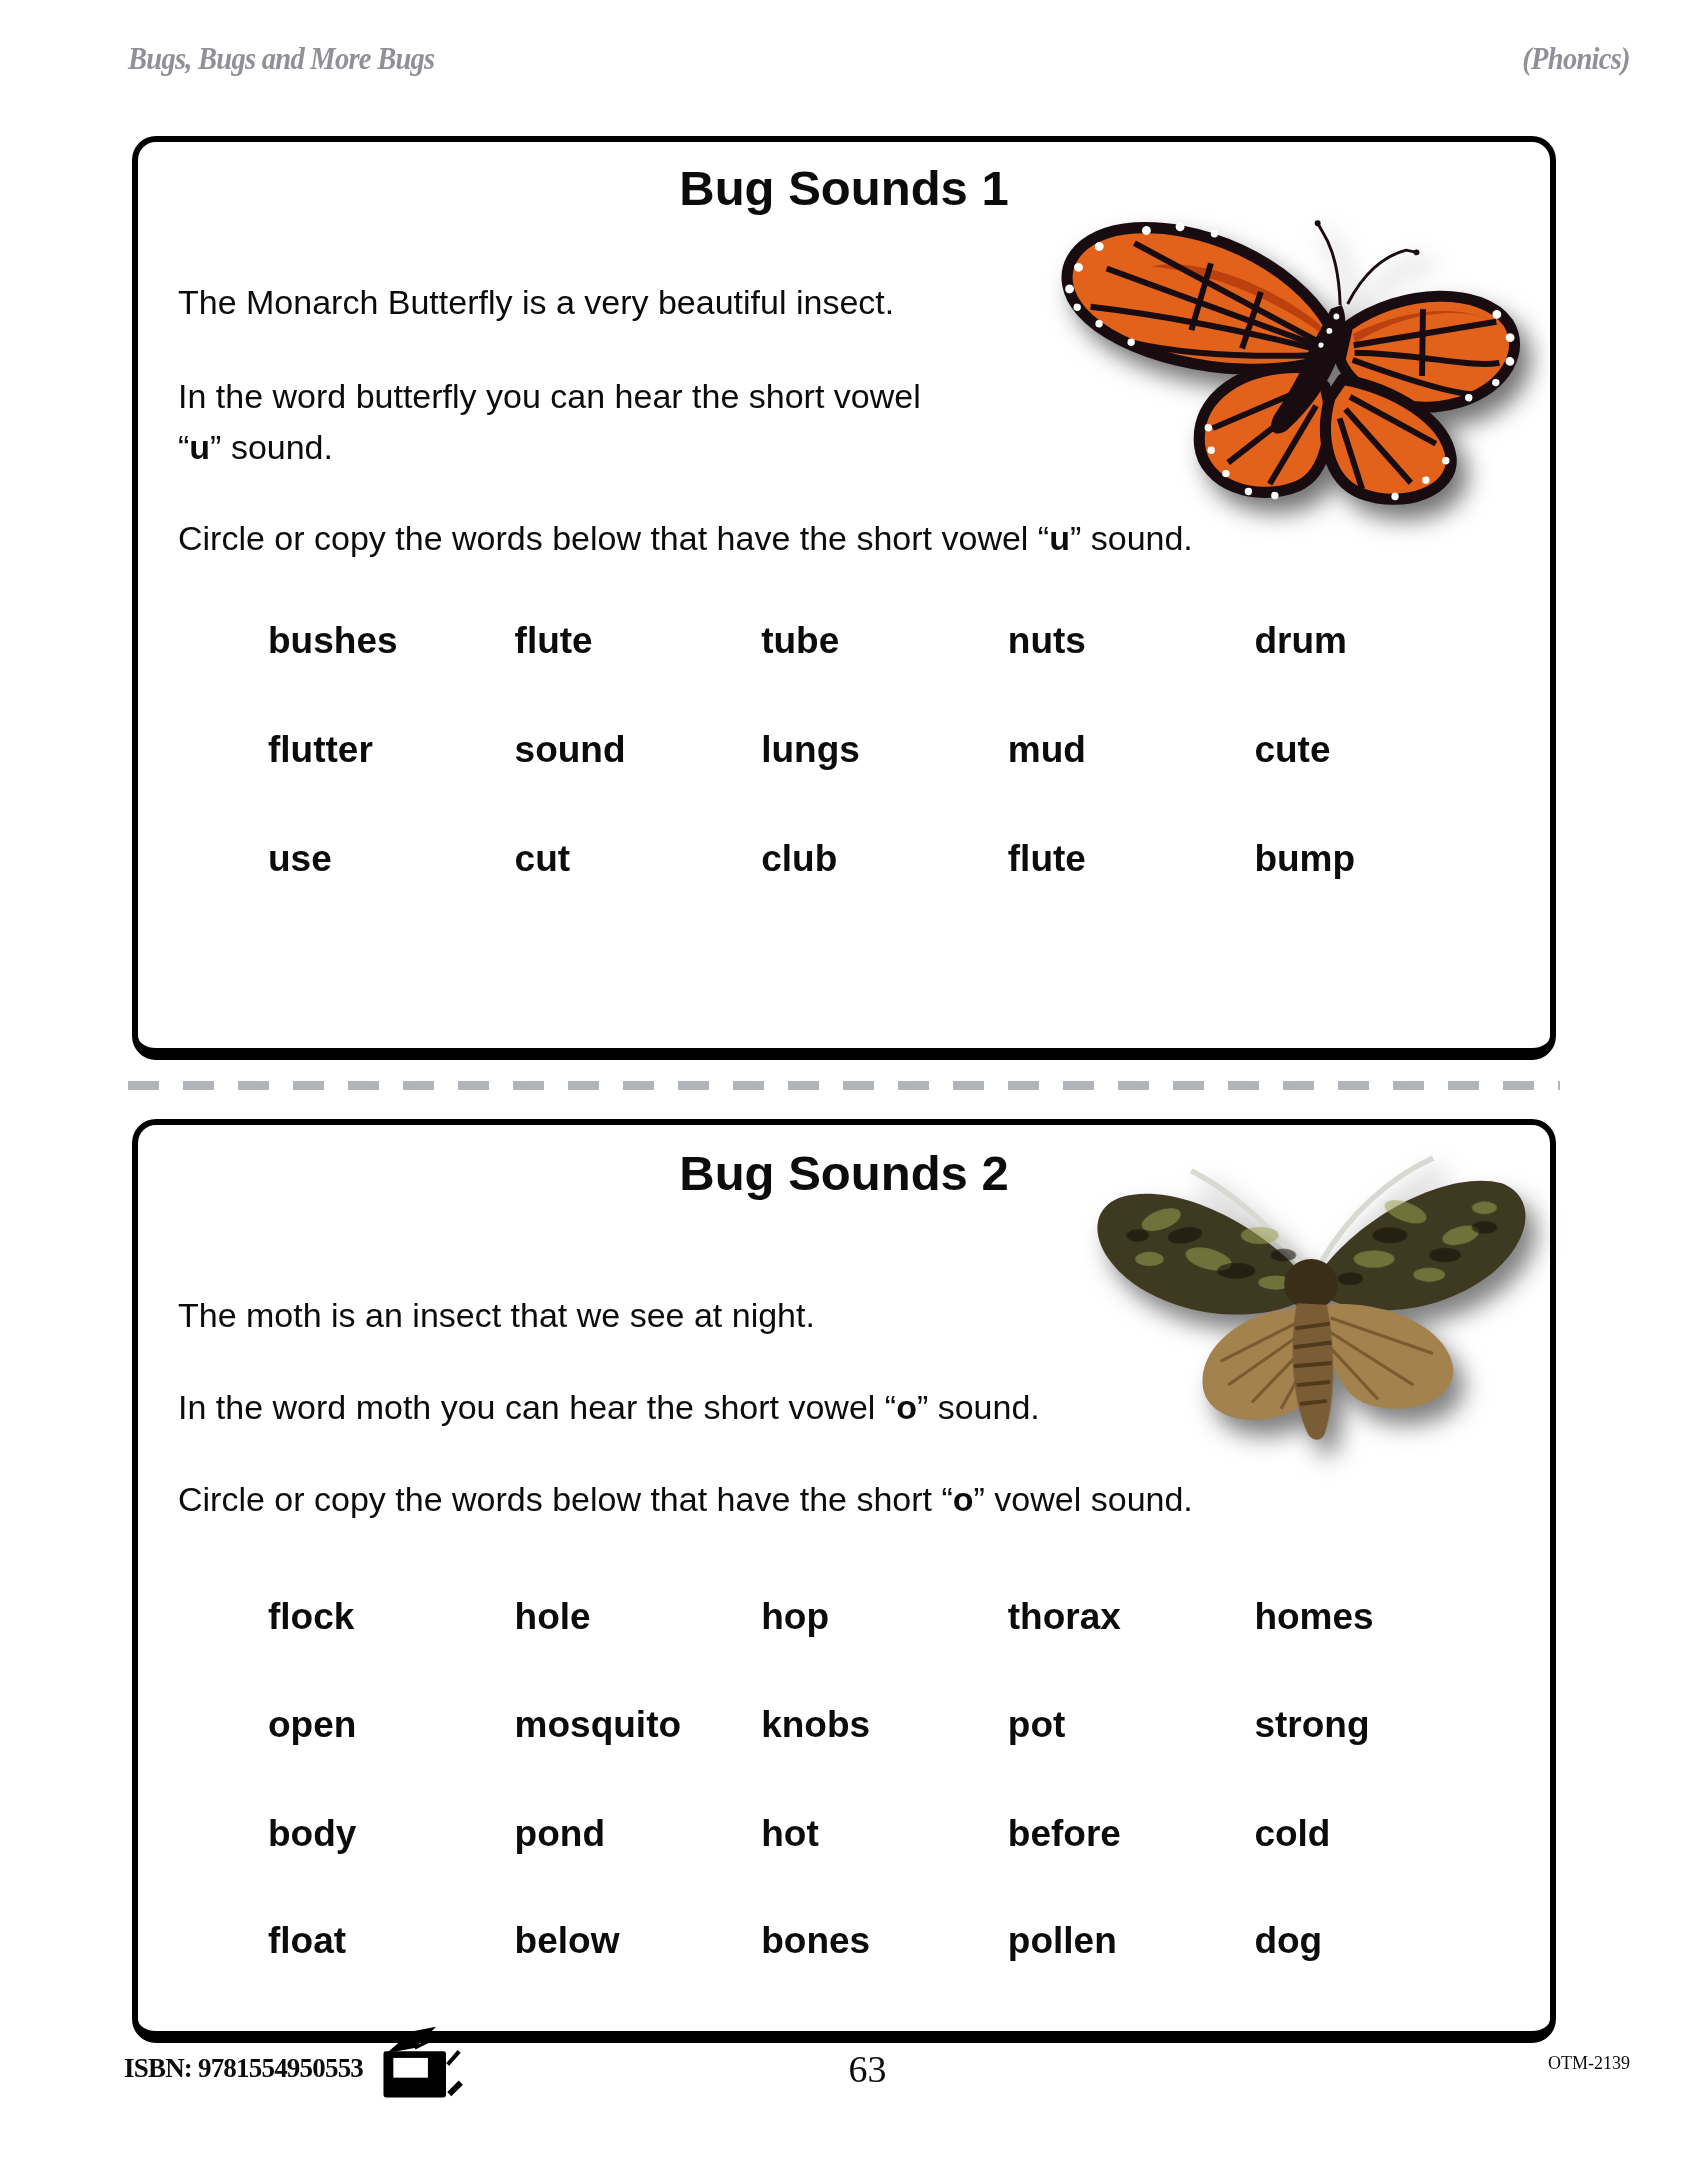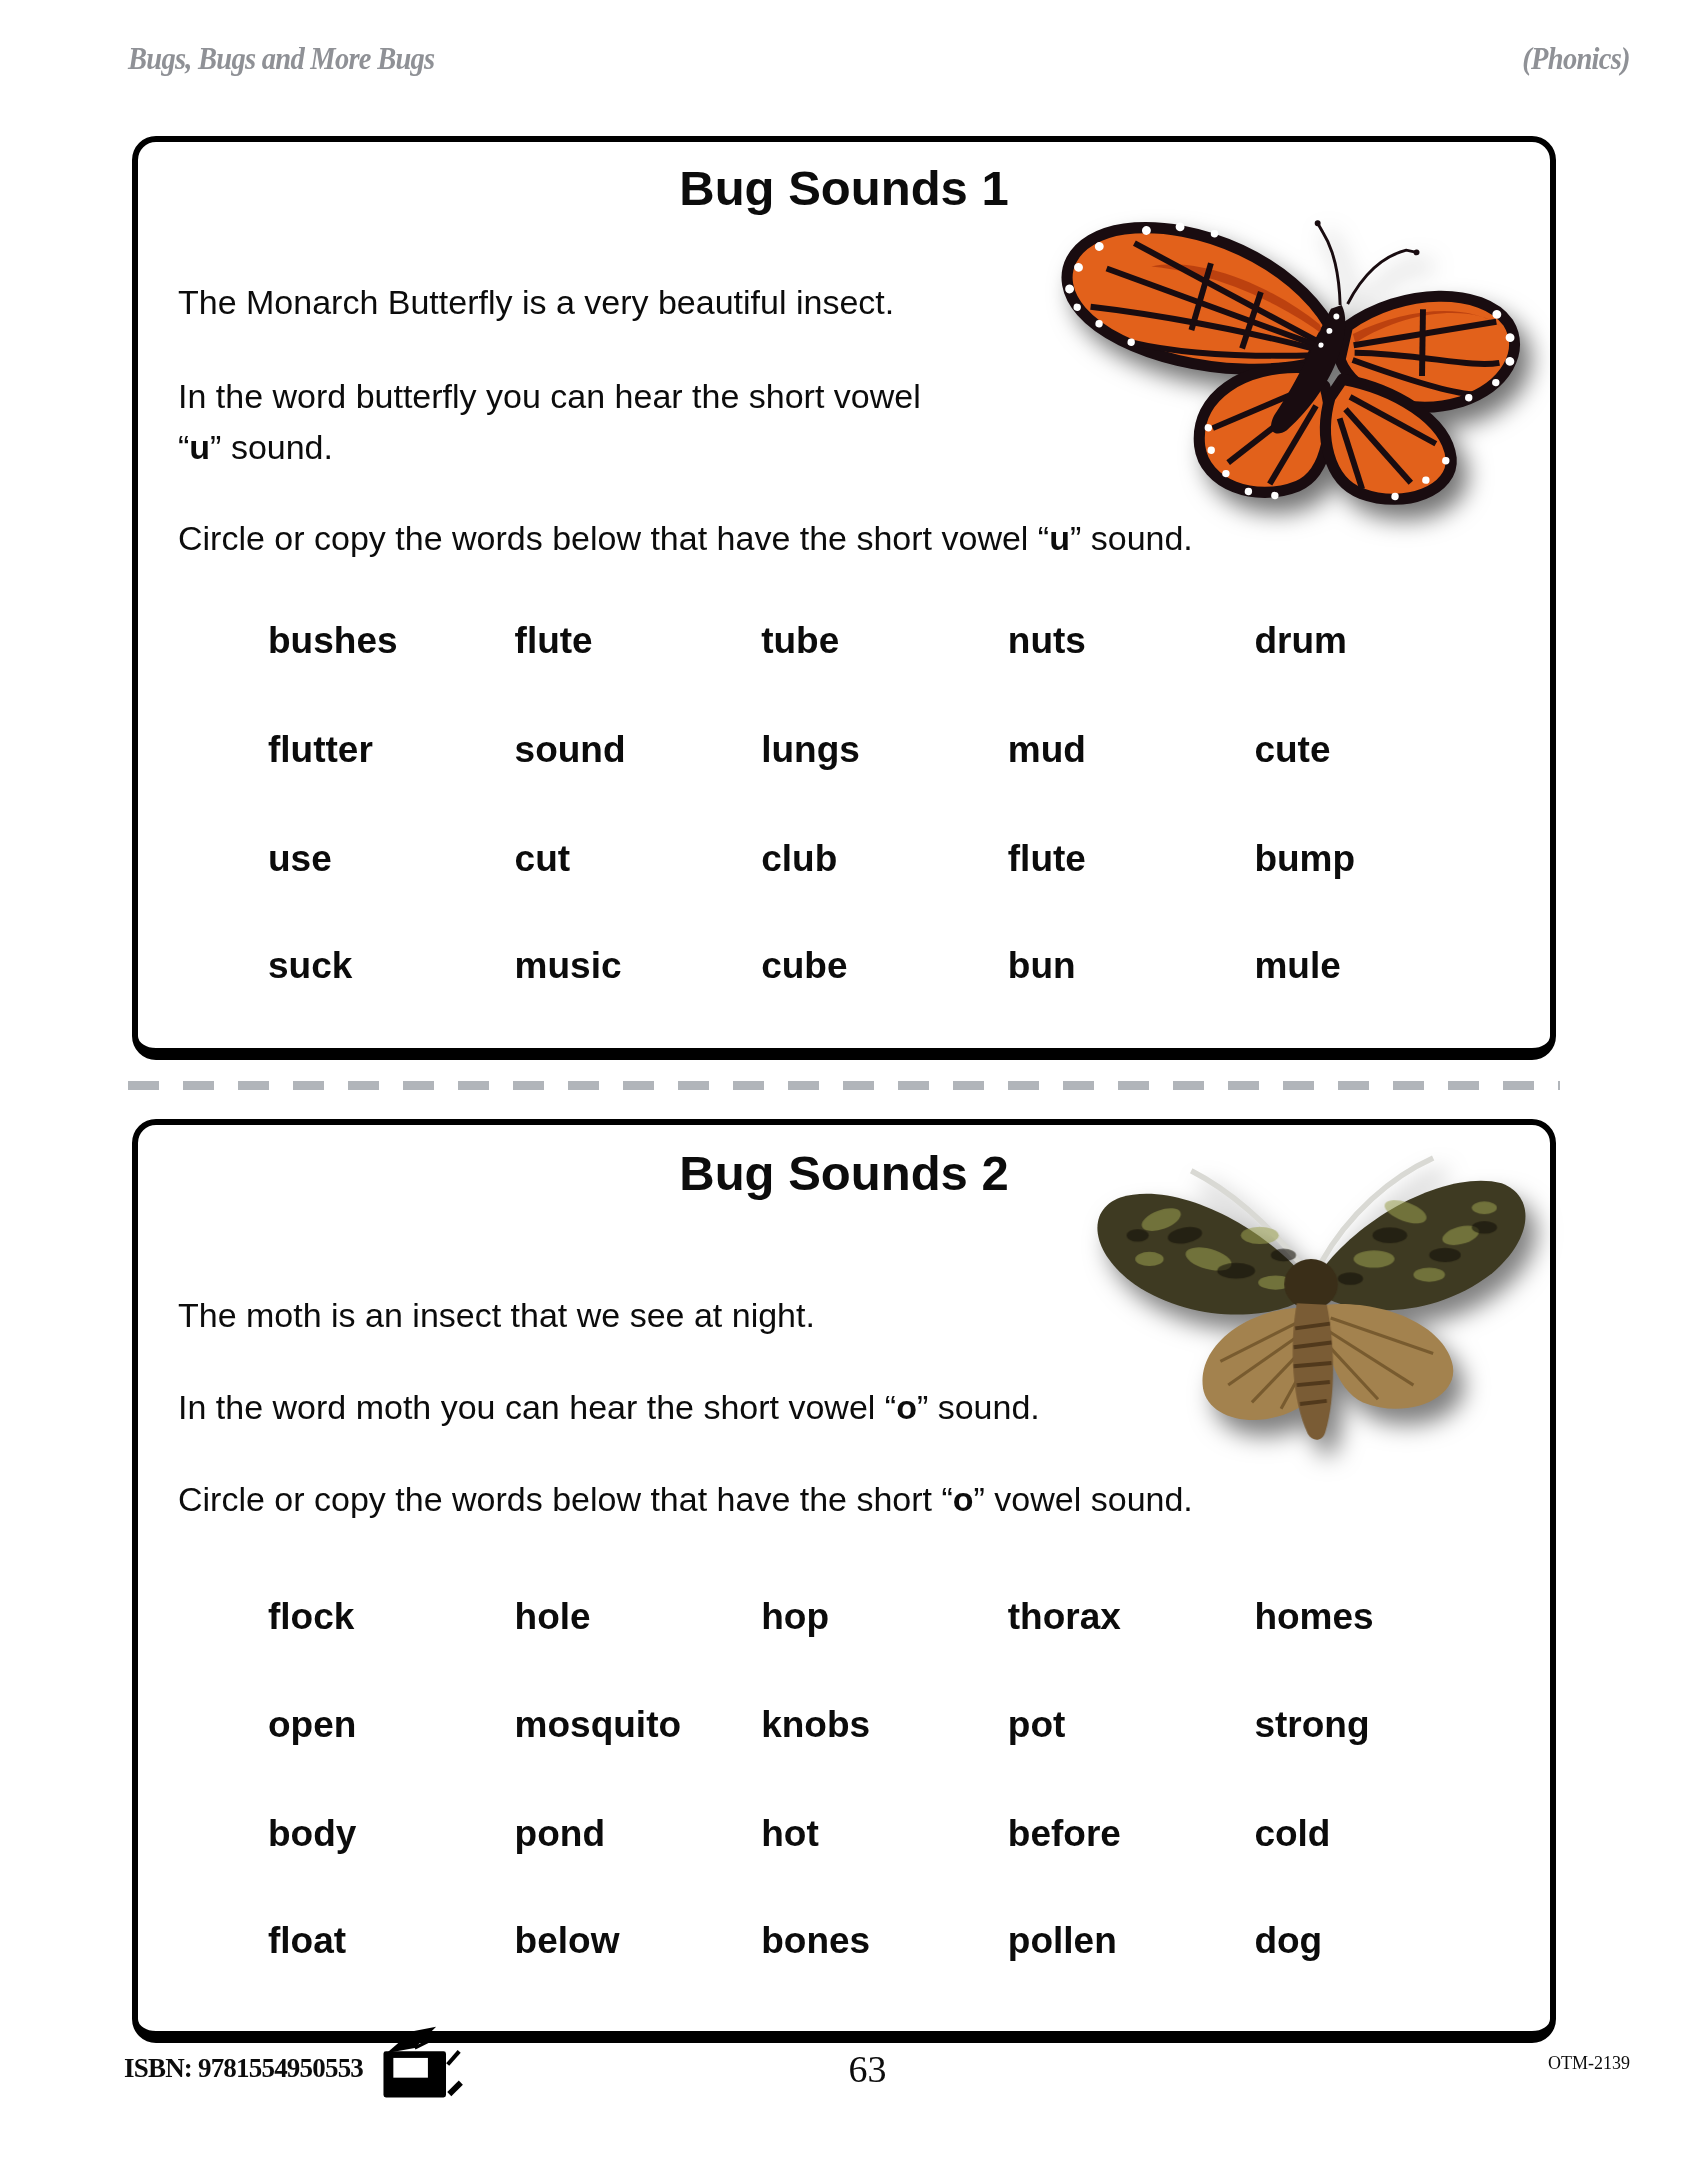--- a/index.html
+++ b/index.html
@@ -183,27 +183,20 @@
       <span>mud</span>
       <span>cute</span>
     </div>
     <div class="word-row r3">
       <span>use</span>
       <span>cut</span>
       <span>club</span>
       <span>flute</span>
       <span>bump</span>
     </div>
-    <div class="word-row r4">
-      <span>suck</span>
-      <span>music</span>
-      <span>cube</span>
-      <span>bun</span>
-      <span>mule</span>
-    </div>
   </div>
 
   <div class="divider"></div>
 
   <div class="card card2">
     <div class="card-title">Bug Sounds 2</div>
 
     <svg class="moth" viewBox="0 0 600 420">
 
       <path d="M290,180 C245,125 195,82 148,58" fill="none" stroke="#d9d9d4" stroke-width="7"></path>

